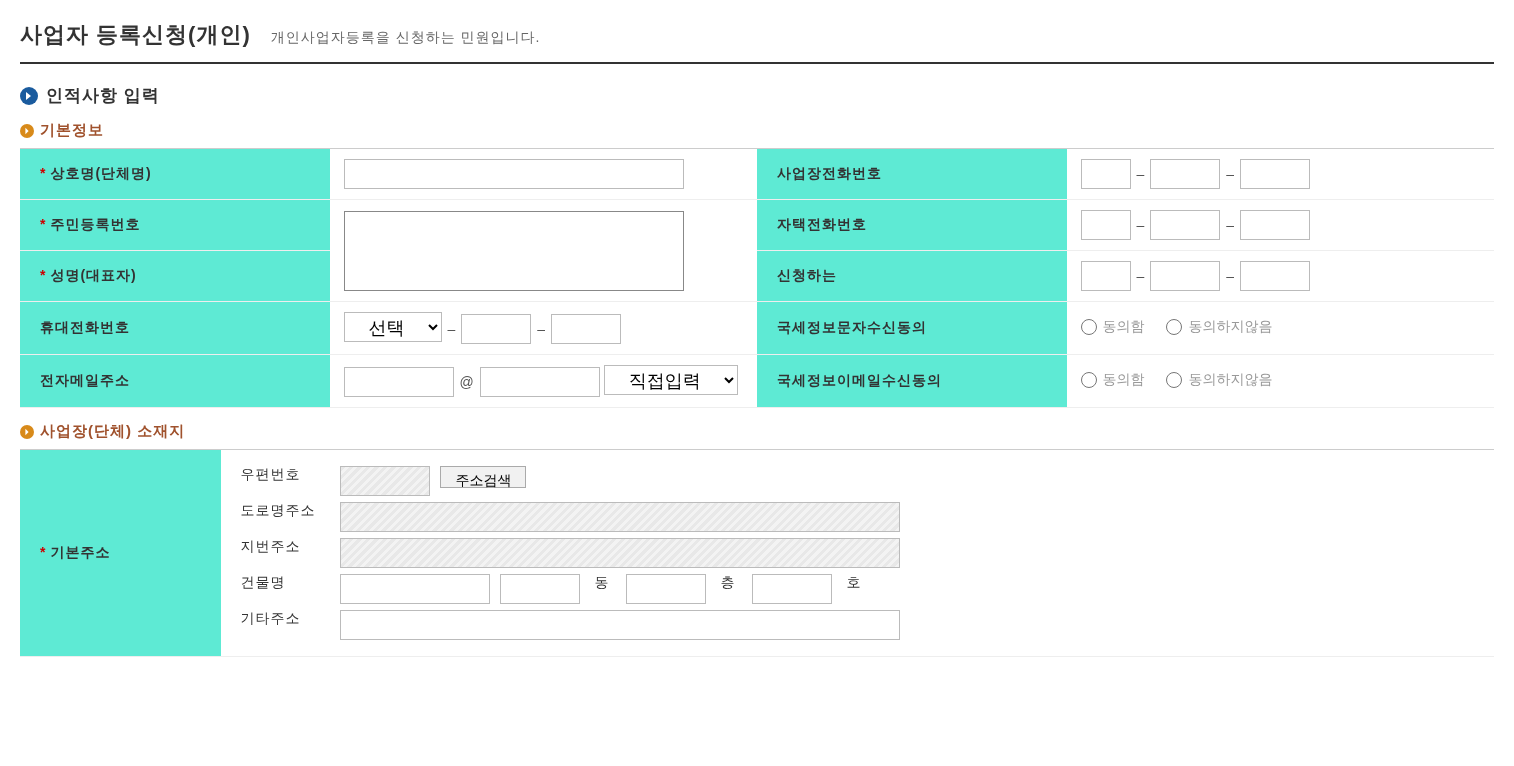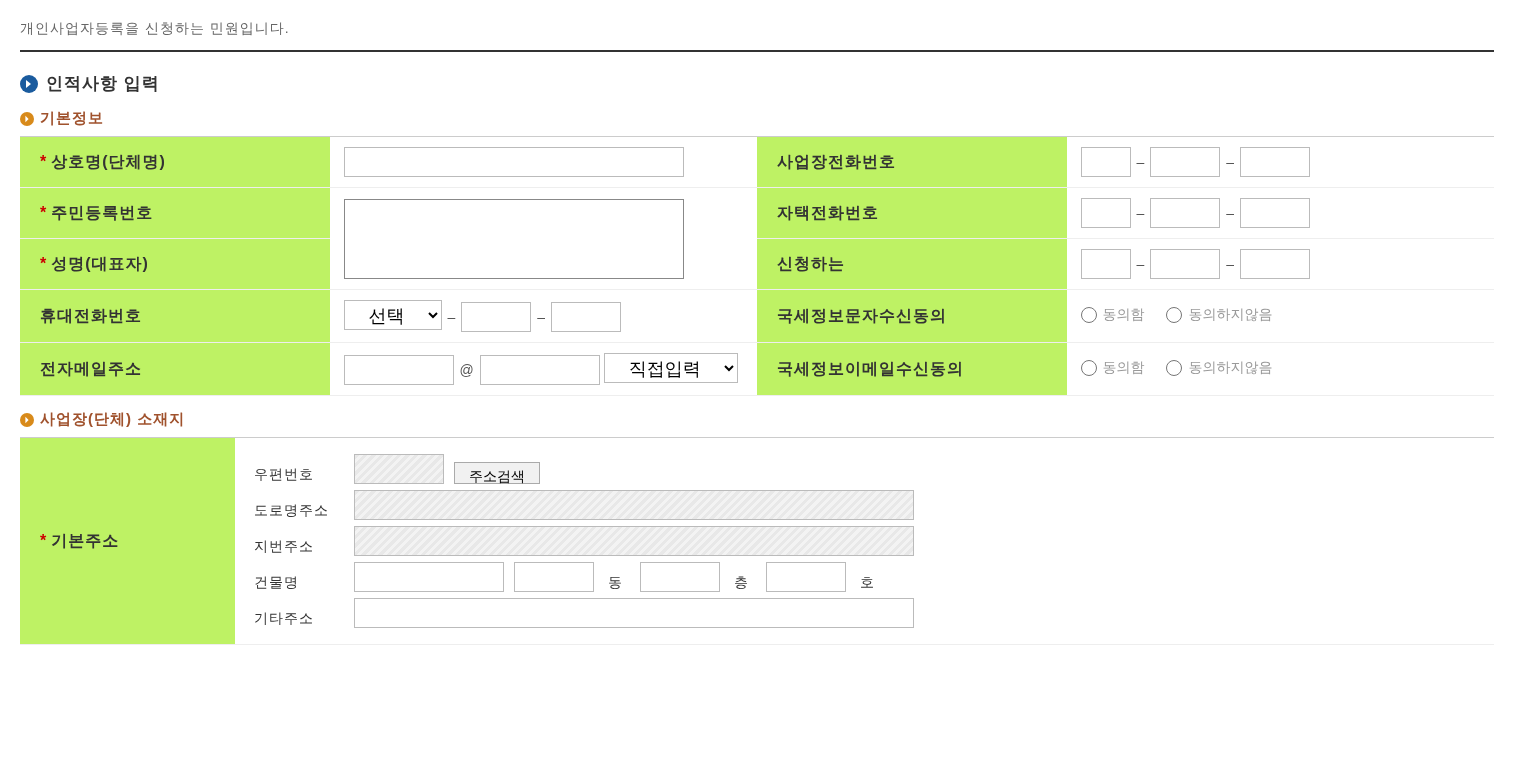--- a/index.html
+++ b/index.html
@@ -10,52 +10,53 @@
 .section-header { display: flex; align-items: center; gap: 8px; margin: 18px 0 12px; }
 .arrow-circle { width: 18px; height: 18px; border-radius: 50%; background: #1a5b9e; display: flex; align-items: center; justify-content: center; }
 .arrow-circle svg { width: 10px; height: 10px; fill: #fff; }
 .section-title { font-size: 17px; font-weight: bold; color: #333; letter-spacing: 1px; }
 .sub-header { display: flex; align-items: center; gap: 6px; margin: 14px 0 8px; }
 .chevron-circle { width: 14px; height: 14px; border-radius: 50%; background: #d88a1a; display: flex; align-items: center; justify-content: center; }
 .chevron-circle svg { width: 8px; height: 8px; fill: #fff; }
 .sub-title { font-size: 15px; font-weight: bold; color: #a0522d; letter-spacing: 1px; }
 .form-table { width: 100%; border-collapse: collapse; border-top: 1px solid #ccc; }
 .form-table tr { border-bottom: 1px solid #eee; }
-.form-table th { background: #bef264; text-align: left; padding: 14px 20px; font-weight: bold; font-size: 16px; color: #333; letter-spacing: 1px; vertical-align: middle; }
+.form-table th { background: #5eead4; text-align: left; padding: 14px 20px; font-weight: bold; font-size: 14px; color: #333; letter-spacing: 1px; vertical-align: middle; }
 .form-table td { padding: 10px 14px; vertical-align: middle; }
 .required-star { color: #c00; margin-right: 4px; }
 .text-input { border: 1px solid #bbb; padding: 5px 6px; font-size: 14px; height: 30px; }
 .text-input.w-wide { width: 340px; }
 .text-input.w-sm { width: 50px; }
 .text-input.w-md { width: 70px; }
 .text-input.w-email1 { width: 110px; }
 .text-input.w-email2 { width: 120px; }
 .text-input.w-postal { width: 90px; }
 .text-input.w-addr { width: 560px; }
 .text-input.w-bldg { width: 150px; }
 .text-input.w-unit { width: 80px; }
 .text-input.disabled { background: repeating-linear-gradient(135deg,#e8e8e8 0,#e8e8e8 3px,#f3f3f3 3px,#f3f3f3 6px); color: #999; }
 .select-input { border: 1px solid #bbb; padding: 4px 20px; font-size: 18px; height: 30px; background: #fff; }
 .dash { margin: 0 6px; color: #555; }
 .at-sign { margin: 0 6px; color: #555; }
 .radio-wrap { display: inline-flex; align-items: center; gap: 6px; margin-right: 18px; color: #999; }
 .radio-wrap.active { color: #333; }
 .radio-input { width: 16px; height: 16px; accent-color: #1a5b9e; }
 .btn { border: 1px solid #aaa; background: #f1f1f1; padding: 5px 14px; font-size: 14px; cursor: pointer; height: 22px; }
-.addr-row { display: flex; align-items: flex-end; gap: 10px; margin: 6px 5px; }
+.addr-row { display: flex; align-items: flex-start; gap: 10px; margin: 6px 5px; }
 .addr-label { width: 90px; font-size: 14px; color: #333; letter-spacing: 1px; }
 .suffix { margin: 0 8px 0 4px; color: #333; }
 .col-label { width: 21%; }
 .col-value { width: 29%; }
 .big-box { border: 1px solid #888; width: 340px; height: 80px; }
 </style>
 </head>
 <body>
 
 <div class="page-header">
+  <h1 class="page-title">사업자 등록신청(개인)</h1>
   <span class="page-subtitle">개인사업자등록을 신청하는 민원입니다.</span>
 </div>
 
 <div class="section-header">
   <span class="arrow-circle">
     <svg viewBox="0 0 10 10">
         <path d="M2 1 L7 5 L2 9 Z"></path>
       </svg>
   </span>
   <span class="section-title">인적사항 입력</span>

